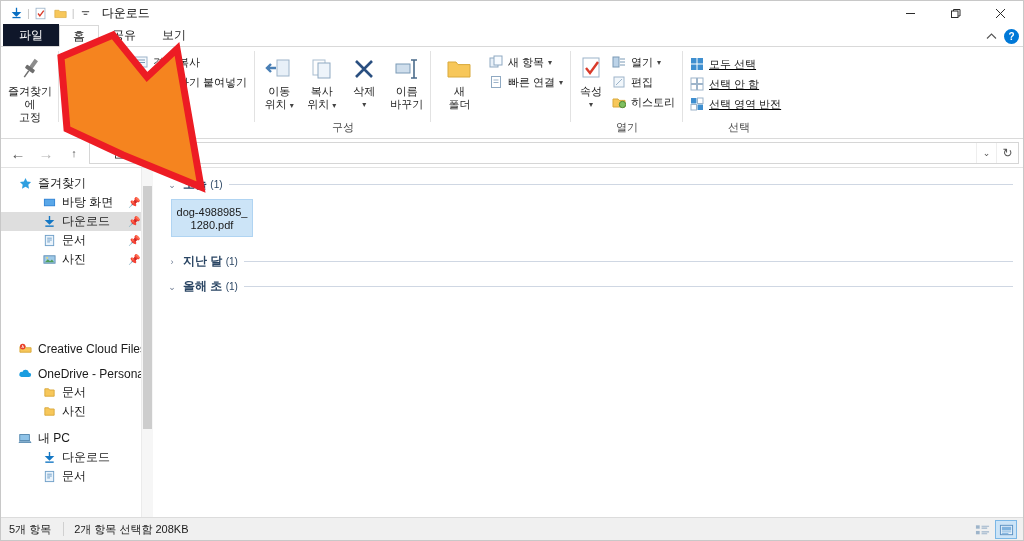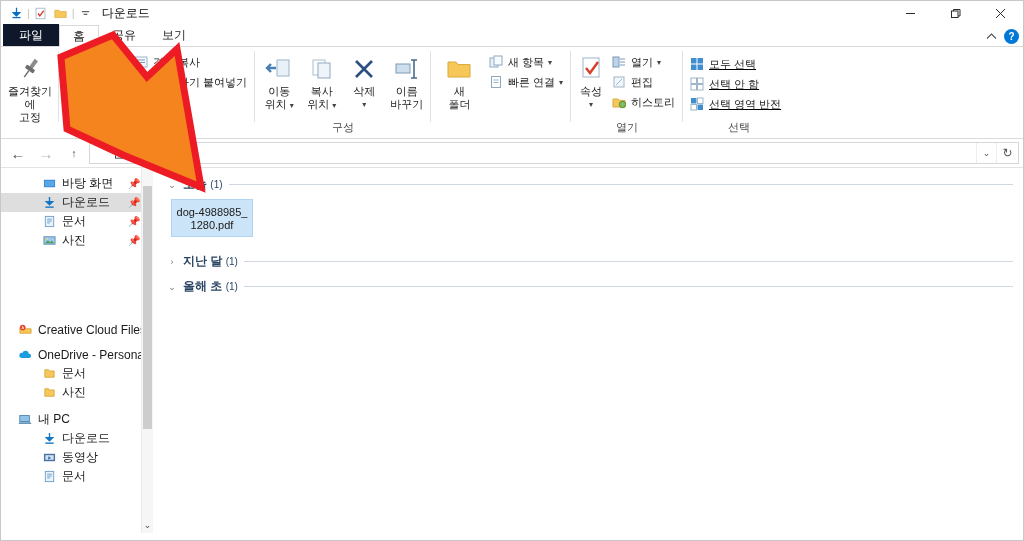--- a/index.html
+++ b/index.html
@@ -614,20 +614,28 @@
       <span class="path-ico"></span>
       <span>운로드</span>
       <span class="drop">⌄</span>
       <span class="refresh">↻</span>
     </div>
   </div>
 
   <div class="main">
 
     <div class="sidebar">
+      <div class="sb-item ind0">
+        <span class="ic">
+          <svg width="13" height="13" viewBox="0 0 14 14">
+              <path d="M7 1l1.8 3.8L13 5.4l-3 3 .8 4.2L7 10.6 3.2 12.6 4 8.4l-3-3 4.2-.6z" fill="#2f9fe0"></path>
+            </svg>
+        </span>
+        <span>즐겨찾기</span>
+      </div>
       <div class="sb-item ind1">
         <span class="ic">
           <svg width="13" height="13" viewBox="0 0 14 14">
               <rect x="1" y="3" width="12" height="8" fill="#2f7fd0"></rect>
               <rect x="1.8" y="3.8" width="10.4" height="6.4" fill="#5aa7e8"></rect>
             </svg>
         </span>
         <span>바탕 화면</span>
         <span class="pin">📌</span>
       </div>
@@ -715,30 +723,20 @@
         <span>내 PC</span>
       </div>
       <div class="sb-item ind1">
         <span class="ic">
           <svg width="13" height="13" viewBox="0 0 14 14">
               <path d="M7 1v6M7 9.5L3.6 6h6.8z" fill="#1477c4" stroke="#1477c4" stroke-width="1.5"></path>
               <path d="M2.5 12h9" stroke="#1477c4" stroke-width="1.5"></path>
             </svg>
         </span>
         <span>다운로드</span>
-      </div>
-      <div class="sb-item ind1">
-        <span class="ic">
-          <svg width="13" height="13" viewBox="0 0 14 14">
-              <rect x="1" y="3" width="12" height="8" fill="#4a6fa5"></rect>
-              <rect x="2.5" y="4.5" width="9" height="5" fill="#cfe2f2"></rect>
-              <path d="M5.6 5.6l3.2 1.9-3.2 1.9z" fill="#4a6fa5"></path>
-            </svg>
-        </span>
-        <span>동영상</span>
       </div>
       <div class="sb-item ind1">
         <span class="ic">
           <svg width="13" height="13" viewBox="0 0 14 14">
               <rect x="2.5" y="1.5" width="9" height="11" fill="#eaf3fb" stroke="#6f9fc7"></rect>
               <path d="M4.5 4.5h5M4.5 6.5h5M4.5 8.5h3" stroke="#6f9fc7"></path>
             </svg>
         </span>
         <span>문서</span>
       </div>
@@ -771,18 +769,39 @@
 
       <div class="group-header" style="margin-top:8px;">
         <span class="group-chevron">⌄</span>
         <span class="group-title"><span>올해 초</span> <span class="group-count">(1)</span></span>
         <span class="group-rule"></span>
       </div>
 
     </div>
   </div>
 
+  <div class="statusbar">
+    <span class="st-cell">5개 항목</span>
+    <span class="st-sep"></span>
+    <span class="st-cell">2개 항목 선택함  208KB</span>
+    <div class="view-btns">
+      <div class="vbtn">
+        <svg width="15" height="14" viewBox="0 0 16 14">
+            <rect x="1" y="2" width="4" height="3.6" fill="#9db4ca"></rect>
+            <rect x="1" y="8" width="4" height="3.6" fill="#9db4ca"></rect>
+            <path d="M7 3h8M7 5h6M7 9h8M7 11h6" stroke="#9db4ca" stroke-width="1.1"></path>
+          </svg>
+      </div>
+      <div class="vbtn active">
+        <svg width="15" height="14" viewBox="0 0 16 14">
+            <rect x="1.5" y="2" width="13" height="10" fill="#e8f2fb" stroke="#5b8fc0"></rect>
+            <rect x="3" y="3.5" width="10" height="4" fill="#7fb2de"></rect>
+            <path d="M3 9h10M3 10.8h7" stroke="#7fb2de" stroke-width="1"></path>
+          </svg>
+      </div>
+    </div>
+  </div>
 
   <svg class="annotation" viewBox="0 0 1024 541">
     <polygon points="60,56 112,34 146,76 176,48 200,186 122,154 66,128" fill="#F5841F" stroke="#ED1C24" stroke-width="7" stroke-linejoin="miter"></polygon>
   </svg>
 
 </div>
 
 </body></html>

